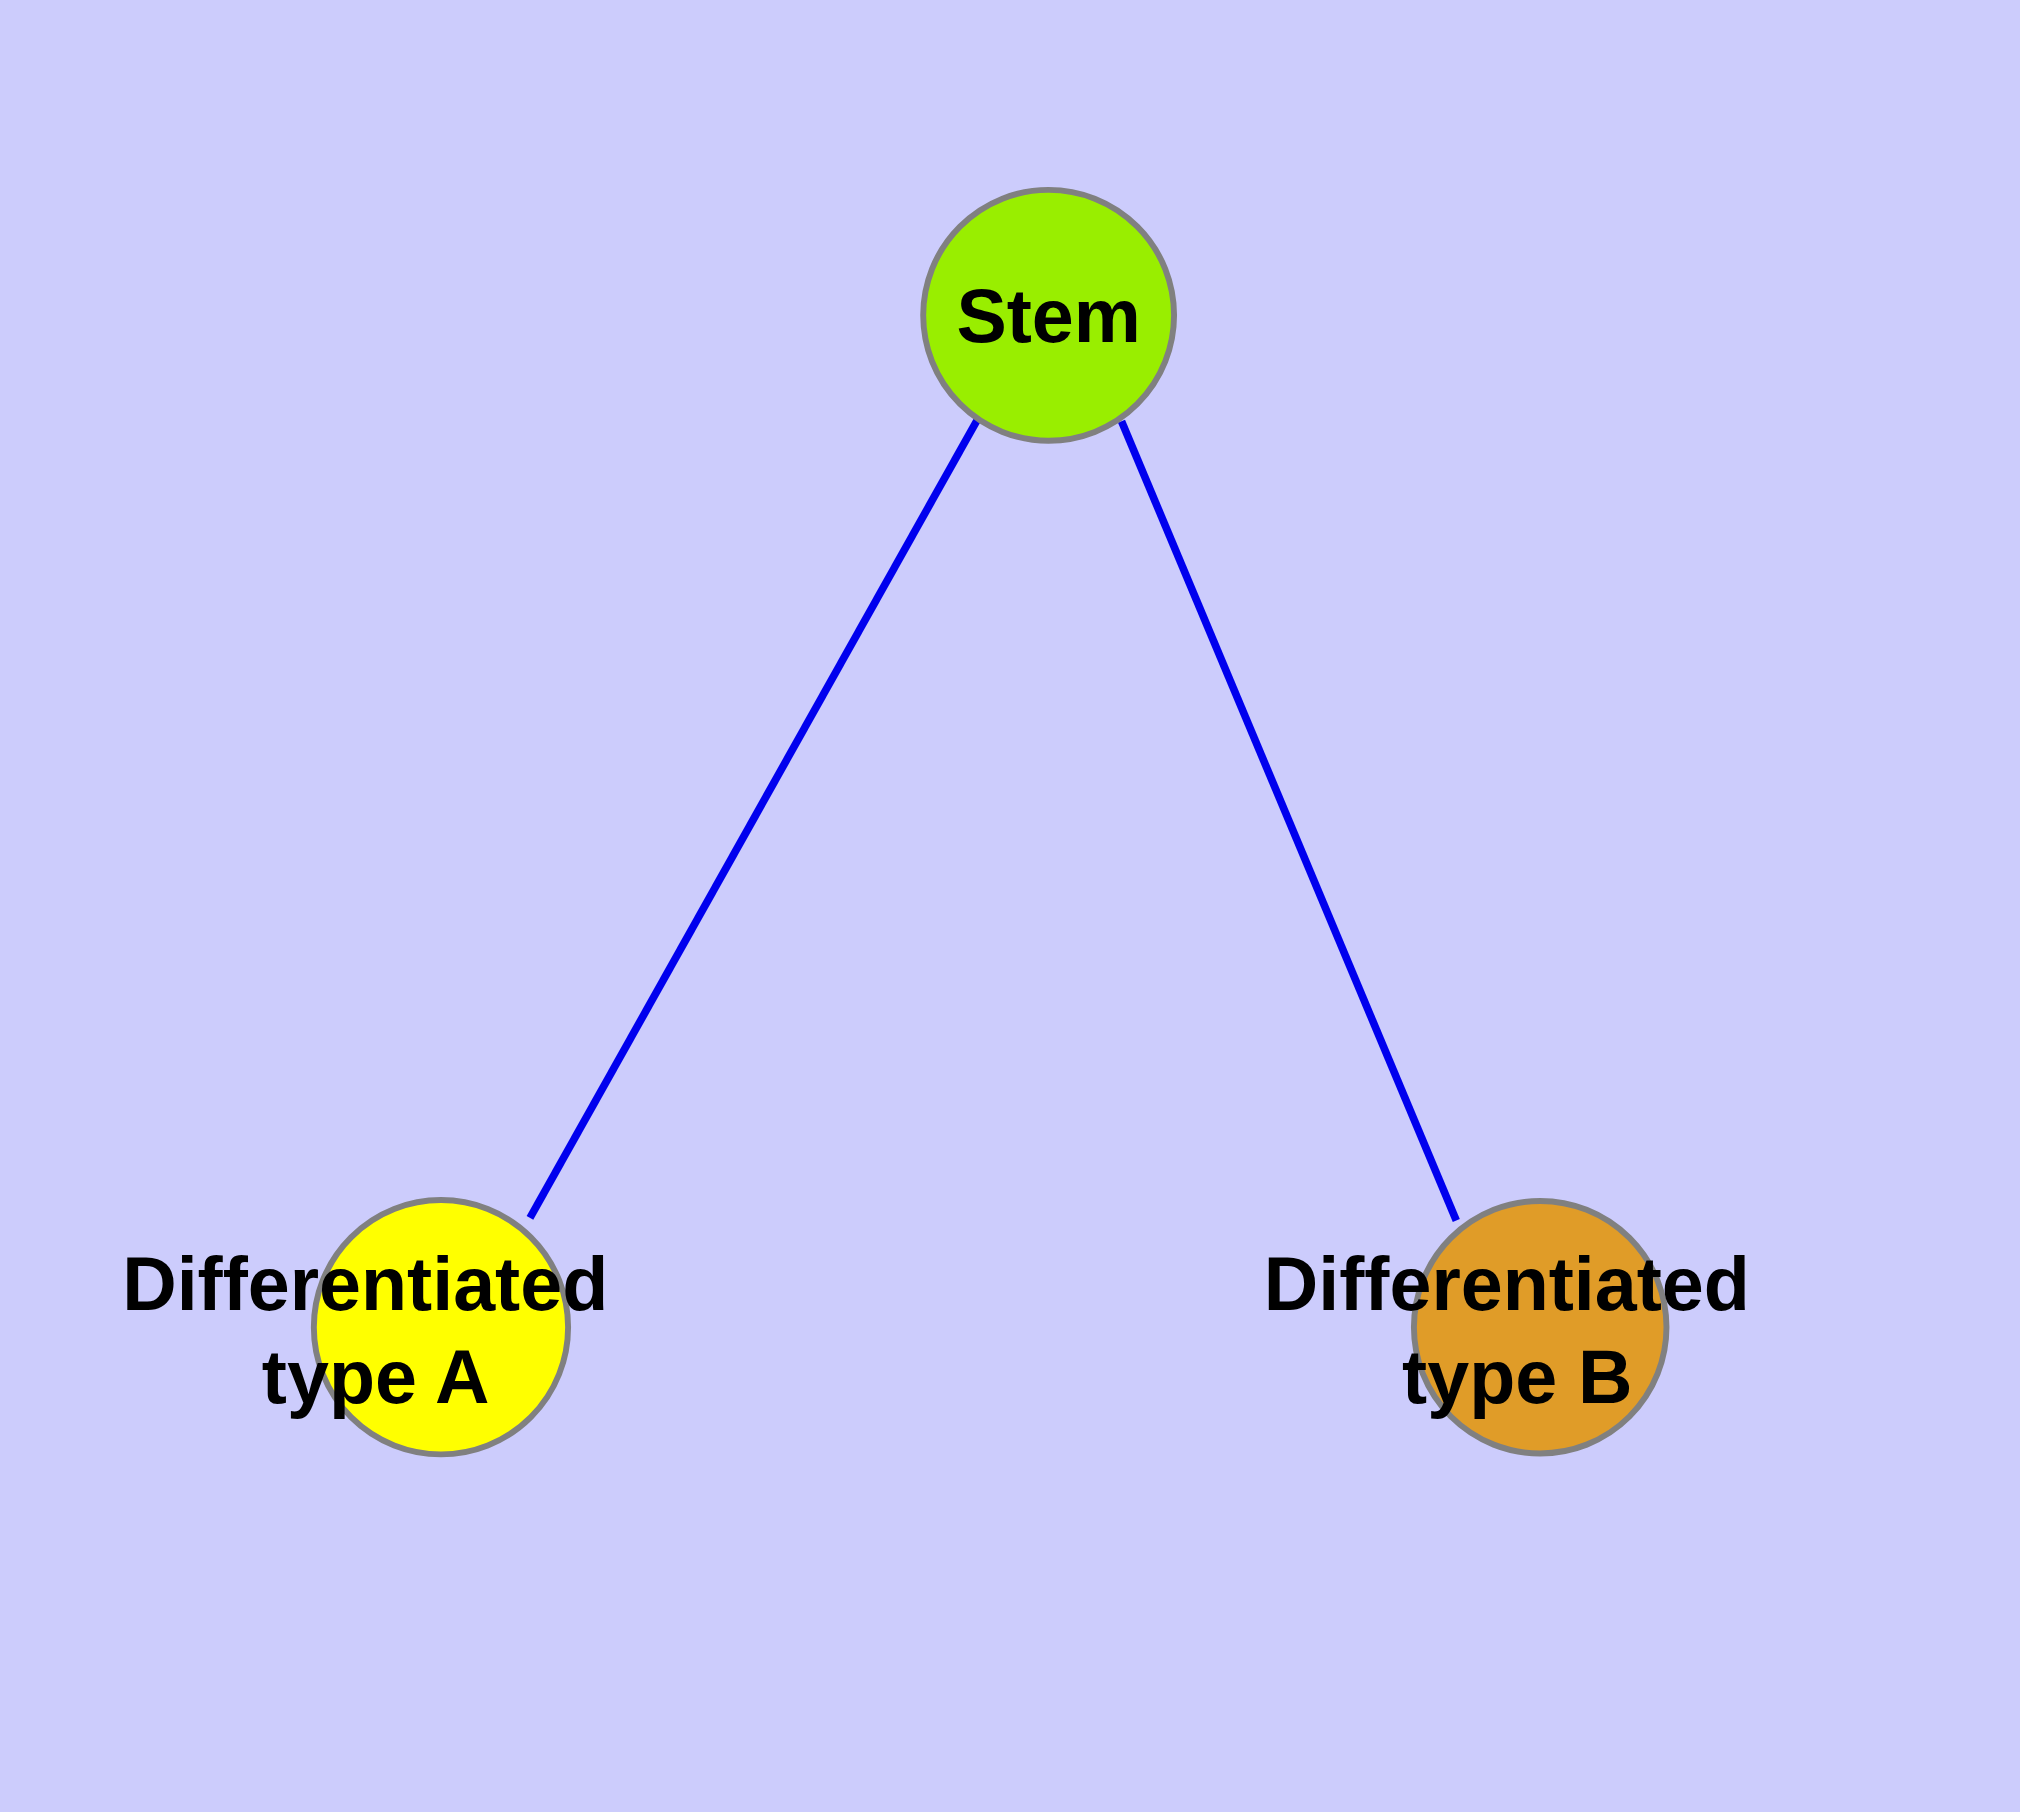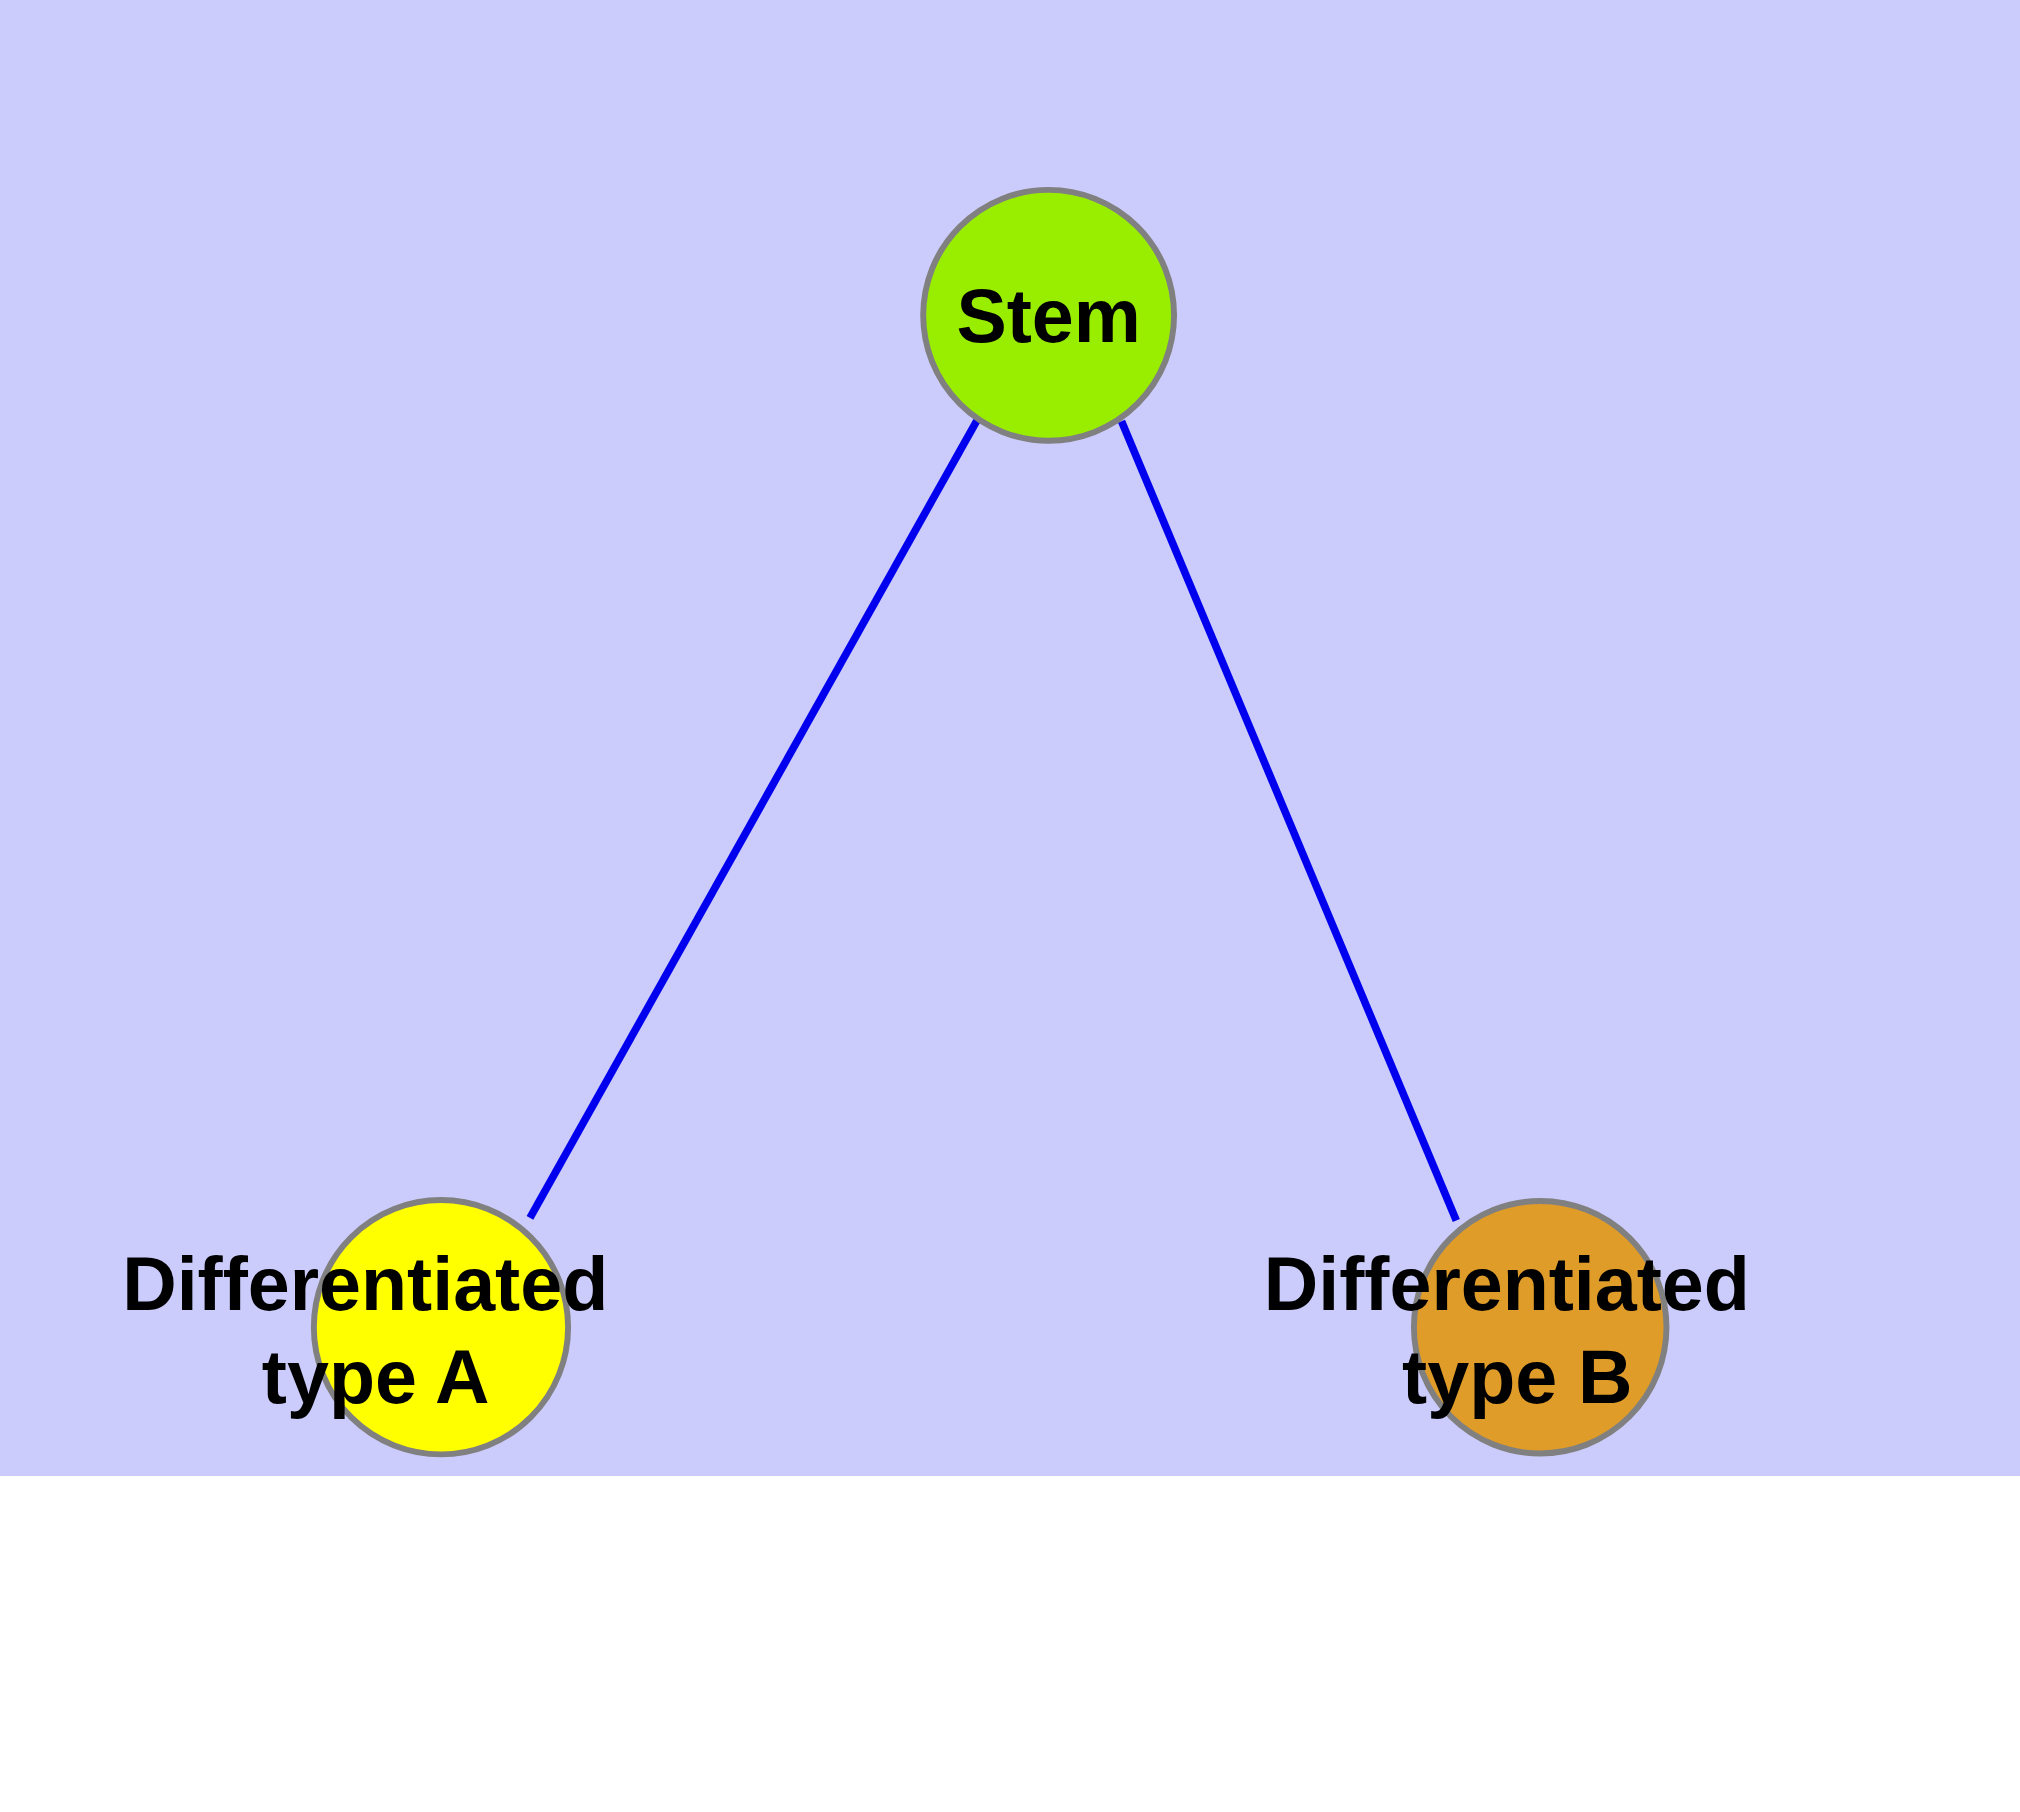--- a/index.html
+++ b/index.html
@@ -29,21 +29,21 @@
     font-size: 89px;
     fill: #000000;
     text-anchor: middle;
     dominant-baseline: auto;
     paint-order: normal;
   }
 </style>
 </head>
 <body>
 
-<div id="canvas" style="width: 2021px; height: 1476px; background: rgb(204, 204, 252);">
+<div id="canvas" style="width: 2021px; height: 1812px; background: rgb(204, 204, 252);">
   <svg id="graph-svg" viewBox="0 0 2384 2138" xmlns="http://www.w3.org/2000/svg" style="width: 2021px; height: 1812px;">
 
     <rect id="bg-rect" x="0" y="0" width="2384" height="2138" fill="#ccccfc"></rect>
 
     <g id="edges-group">
       <line class="edge" id="edge-0" x1="1153" y1="495" x2="625" y2="1437" stroke="#0000ee" stroke-width="9" stroke-linecap="butt"></line>
       <line class="edge" id="edge-1" x1="1323" y1="497" x2="1718" y2="1440" stroke="#0000ee" stroke-width="9" stroke-linecap="butt"></line>
     </g>
 
     <g id="nodes-group">

